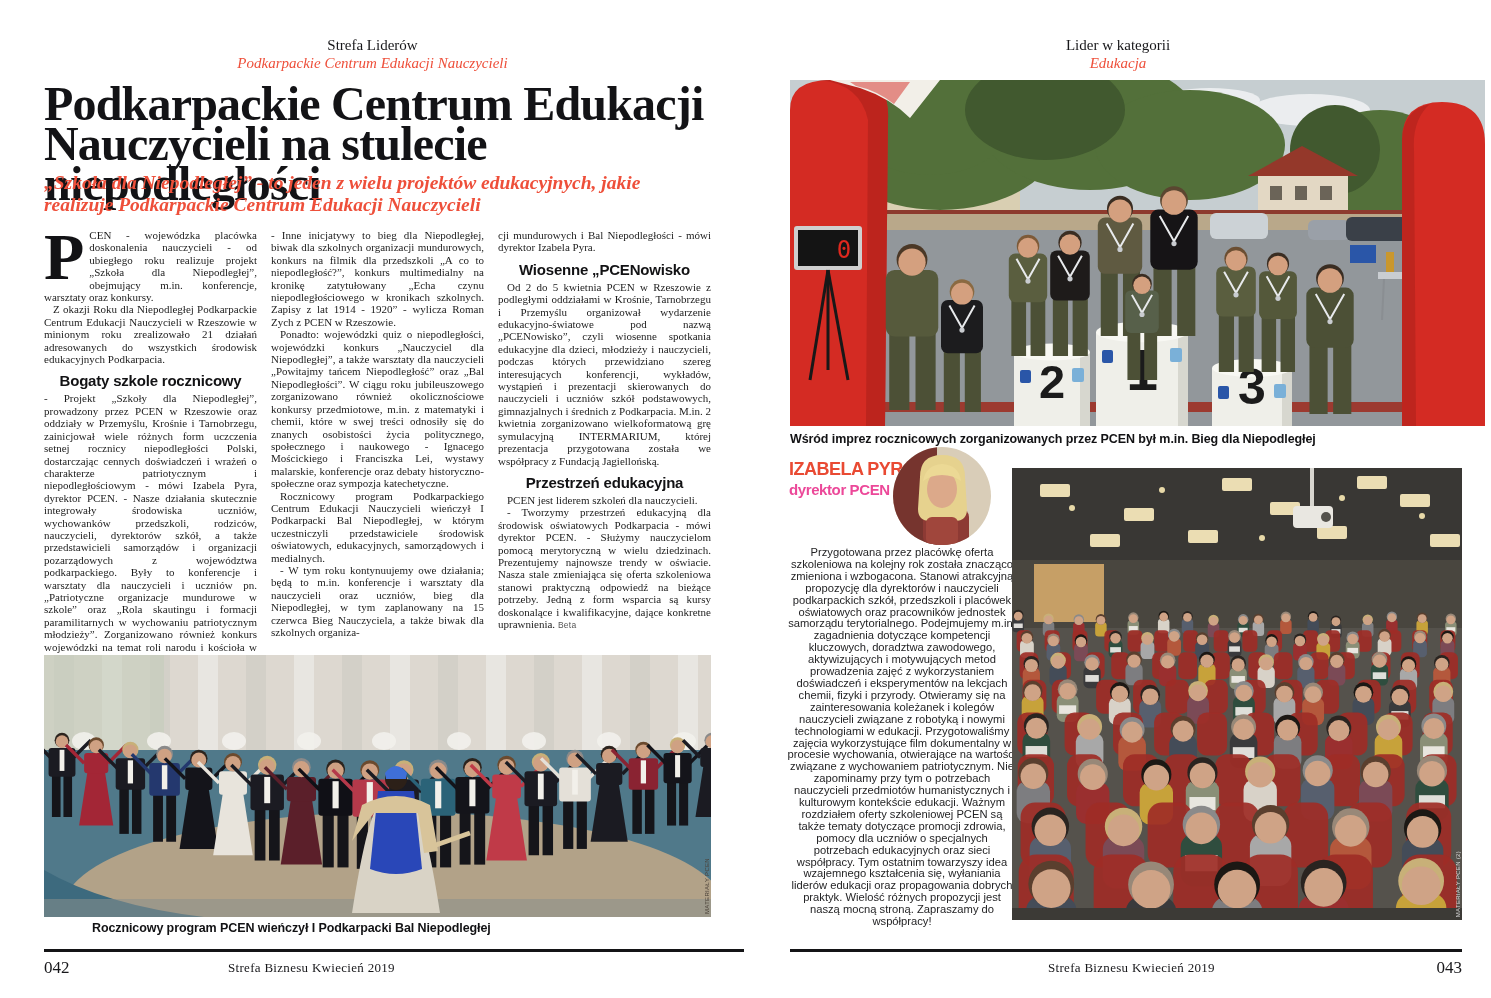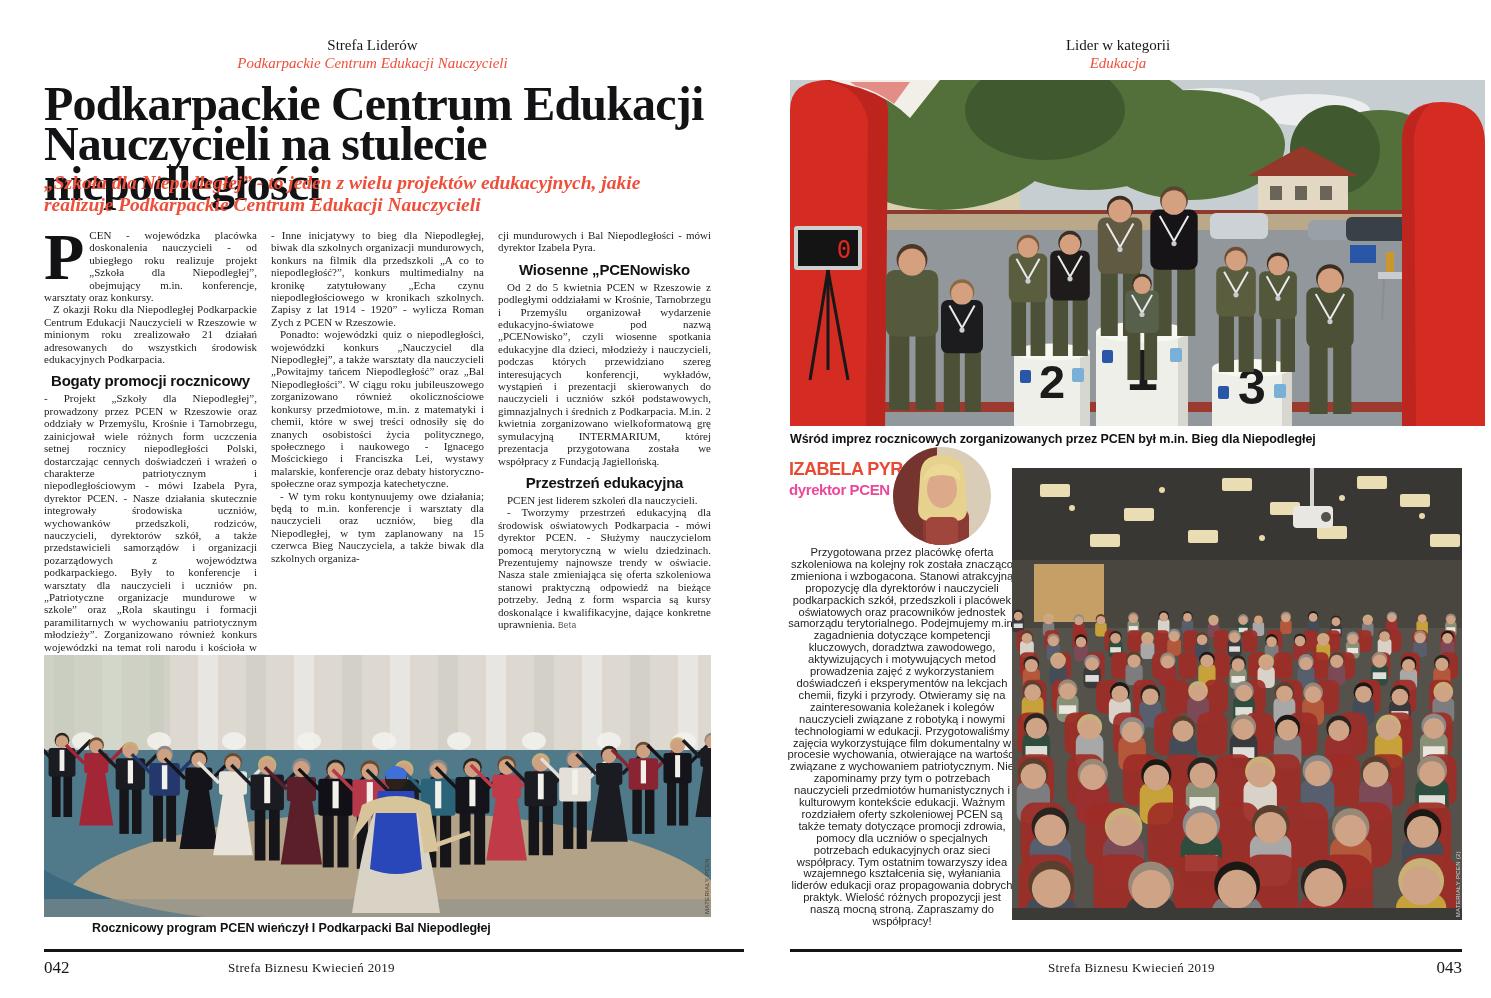--- a/index.html
+++ b/index.html
@@ -45,26 +45,27 @@
     <span class="sub">Podkarpackie Centrum Edukacji Nauczycieli</span>
   </div>
 
   <h1 class="title" style="margin:0;">Podkarpackie Centrum Edukacji Nauczycieli na stulecie niepodległości</h1>
   <div class="lead">„Szkoła dla Niepodległej” - to jeden z wielu projektów edukacyjnych, jakie realizuje Podkarpackie Centrum Edukacji Nauczycieli</div>
 
   <div class="cols">
     <div class="col">
       <p class="nofirst"><span class="dropcap">P</span><span>CEN - wojewódzka placówka doskonalenia nauczycieli - od ubiegłego roku realizuje projekt „Szkoła dla Niepodległej”, obejmujący m.in. konferencje, warsztaty oraz konkursy.</span></p>
       <p>Z okazji Roku dla Niepodległej Podkarpackie Centrum Edukacji Nauczycieli w Rzeszowie w minionym roku zrealizowało 21 działań adresowanych do wszystkich środowisk edukacyjnych Podkarpacia.</p>
-      <div class="colhead">Bogaty promocji rocznicowy</div>
+      <div class="colhead">Bogaty szkole rocznicowy</div>
       <p class="nofirst">- Projekt „Szkoły dla Niepodległej”, prowadzony przez PCEN w Rzeszowie oraz oddziały w Przemyślu, Krośnie i Tarnobrzegu, zainicjował wiele różnych form uczczenia setnej rocznicy niepodległości Polski, dostarczając cennych doświadczeń i wrażeń o charakterze patriotycznym i niepodległościowym - mówi Izabela Pyra, dyrektor PCEN. - Nasze działania skutecznie integrowały środowiska uczniów, wychowanków przedszkoli, rodziców, nauczycieli, dyrektorów szkół, a także przedstawicieli samorządów i organizacji pozarządowych z województwa podkarpackiego. Były to konferencje i warsztaty dla nauczycieli i uczniów pn. „Patriotyczne organizacje mundurowe w szkole” oraz „Rola skautingu i formacji paramilitarnych w wychowaniu patriotycznym młodzieży”. Zorganizowano również konkurs wojewódzki na temat roli narodu i kościoła w odzyskaniu niepodległości.</p>
     </div>
     <div class="col">
       <p class="nofirst">- Inne inicjatywy to bieg dla Niepodległej, biwak dla szkolnych organizacji mundurowych, konkurs na filmik dla przedszkoli „A co to niepodległość?”, konkurs multimedialny na kronikę zatytułowany „Echa czynu niepodległościowego w kronikach szkolnych. Zapisy z lat 1914 - 1920” - wylicza Roman Zych z PCEN w Rzeszowie.</p>
       <p>Ponadto: wojewódzki quiz o niepodległości, wojewódzki konkurs „Nauczyciel dla Niepodległej”, a także warsztaty dla nauczycieli „Powitajmy tańcem Niepodległość” oraz „Bal Niepodległości”. W ciągu roku jubileuszowego zorganizowano również okolicznościowe konkursy przedmiotowe, m.in. z matematyki i chemii, które w swej treści odnosiły się do znanych osobistości życia politycznego, społecznego i naukowego - Ignacego Mościckiego i Franciszka Lei, wystawy malarskie, konferencje oraz debaty historyczno-społeczne oraz sympozja katechetyczne.</p>
+      <p>Rocznicowy program Podkarpackiego Centrum Edukacji Nauczycieli wieńczył I Podkarpacki Bal Niepodległej, w którym uczestniczyli przedstawiciele środowisk oświatowych, edukacyjnych, samorządowych i medialnych.</p>
       <p>- W tym roku kontynuujemy owe działania; będą to m.in. konferencje i warsztaty dla nauczycieli oraz uczniów, bieg dla Niepodległej, w tym zaplanowany na 15 czerwca Bieg Nauczyciela, a także biwak dla szkolnych organiza-</p>
     </div>
     <div class="col">
       <p class="nofirst">cji mundurowych i Bal Niepodległości - mówi dyrektor Izabela Pyra.</p>
       <div class="colhead">Wiosenne „PCENowisko</div>
       <p>Od 2 do 5 kwietnia PCEN w Rzeszowie z podległymi oddziałami w Krośnie, Tarnobrzegu i Przemyślu organizował wydarzenie edukacyjno-światowe pod nazwą „PCENowisko”, czyli wiosenne spotkania edukacyjne dla dzieci, młodzieży i nauczycieli, podczas których przewidziano szereg interesujących konferencji, wykładów, wystąpień i prezentacji skierowanych do nauczycieli i uczniów szkół podstawowych, gimnazjalnych i średnich z Podkarpacia. M.in. 2 kwietnia zorganizowano wielkoformatową grę symulacyjną INTERMARIUM, której prezentacja przygotowana została we współpracy z Fundacją Jagiellońską.</p>
       <div class="colhead">Przestrzeń edukacyjna</div>
       <p>PCEN jest liderem szkoleń dla nauczycieli.</p>
       <p><span>- Tworzymy przestrzeń edukacyjną dla środowisk oświatowych Podkarpacia - mówi dyrektor PCEN. - Służymy nauczycielom pomocą merytoryczną w wielu dziedzinach. Prezentujemy najnowsze trendy w oświacie. Nasza stale zmieniająca się oferta szkoleniowa stanowi praktyczną odpowiedź na bieżące potrzeby. Jedną z form wsparcia są kursy doskonalące i kwalifikacyjne, dające konkretne uprawnienia.</span> <span class="byline">Beta</span></p>
     </div>

